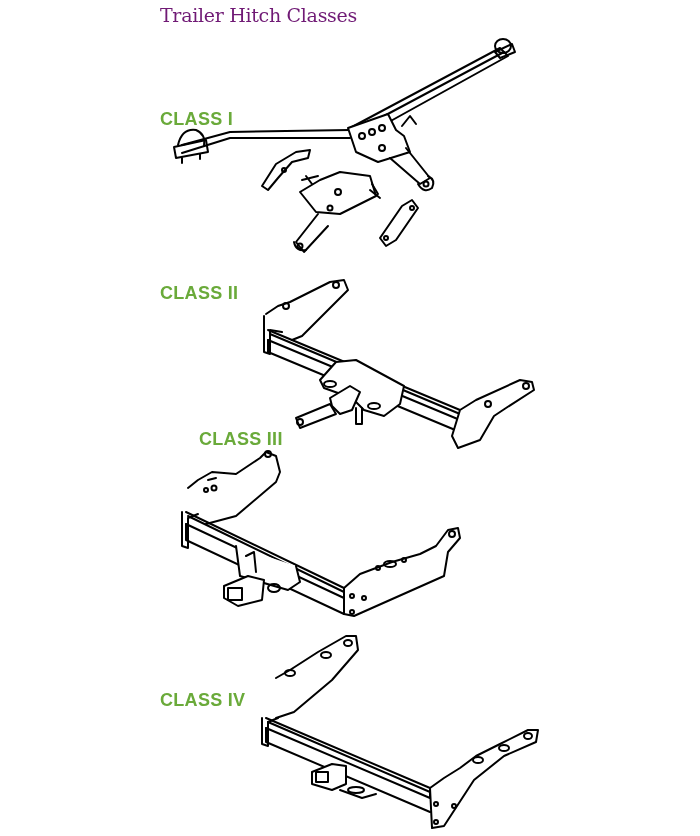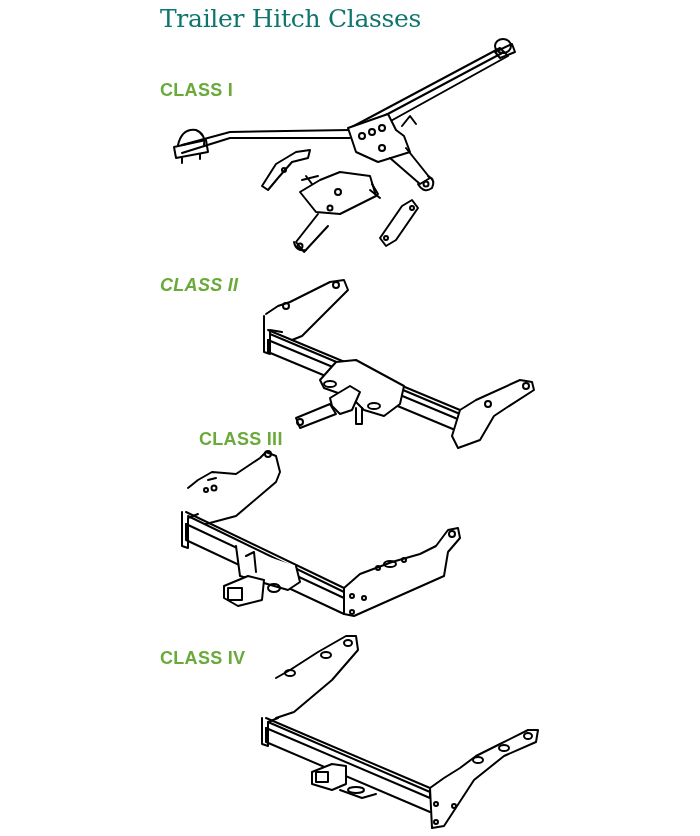--- a/index.html
+++ b/index.html
@@ -1,39 +1,39 @@
 <!DOCTYPE html>
 <html><head>
 <meta charset="utf-8">
 <style>
   html, body { margin: 0; padding: 0; background: #ffffff; }
   body { width: 700px; height: 836px; position: relative; overflow: hidden; }
   .title {
     position: absolute; left: 160px; top: 4px;
     font-family: "DejaVu Serif", "Liberation Serif", serif;
-    font-size: 25px; color: #0f766e; letter-spacing: -0.3px;
+    font-size: 19px; color: #701a75; letter-spacing: -0.3px;
   }
   .label {
     position: absolute; left: 160px;
     font-family: "Liberation Sans", "DejaVu Sans", sans-serif;
     font-weight: bold; font-size: 18px; color: #6aaa3a; letter-spacing: 0.3px;
   }
   svg.draw { position: absolute; left: 0; top: 0; }
   svg.draw * { fill: none; stroke: #000; stroke-width: 2; stroke-linejoin: round; stroke-linecap: round; }
   svg.draw .fillw { fill: #fff; }
 </style>
 </head>
 <body>
 
 <div class="title">Trailer Hitch Classes</div>
 
-<div class="label" style="top:80px;text-align:center;">CLASS I</div>
-<div class="label" style="top:275px;font-style:italic;">CLASS II</div>
+<div class="label" style="top:109px;text-align:center;">CLASS I</div>
+<div class="label" style="top:283px;">CLASS II</div>
 <div class="label" style="top:429px;margin-left:39px;">CLASS III</div>
-<div class="label" style="top:648px;">CLASS IV</div>
+<div class="label" style="top:690px;">CLASS IV</div>
 
 <svg class="draw" width="700" height="836" viewBox="0 0 700 836">
 
   <g>
 
     <path d="M350 128 L500 48 L508 56 L360 138"></path>
     <path d="M354 132 L504 52"></path>
 
     <ellipse cx="503" cy="46" rx="8" ry="7"></ellipse>
     <path d="M495 52 L512 44 L515 52 L500 58 Z"></path>

